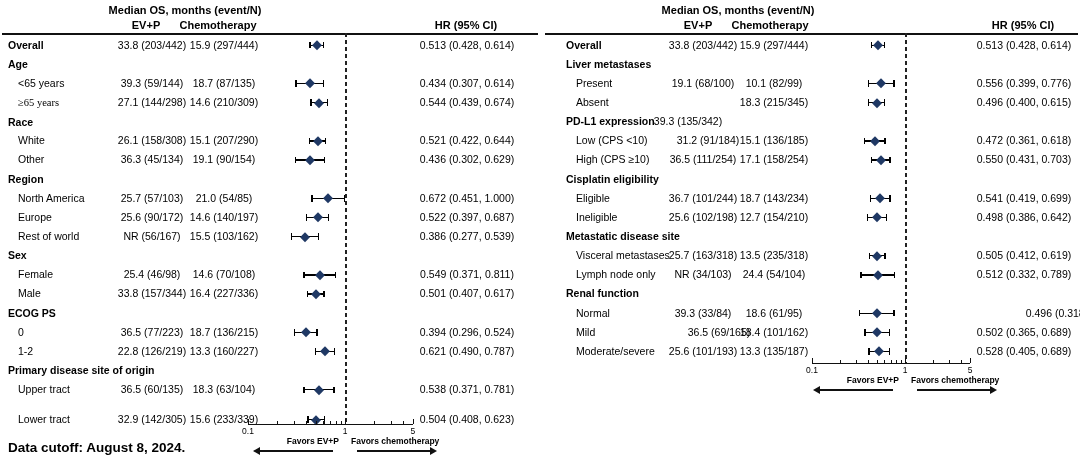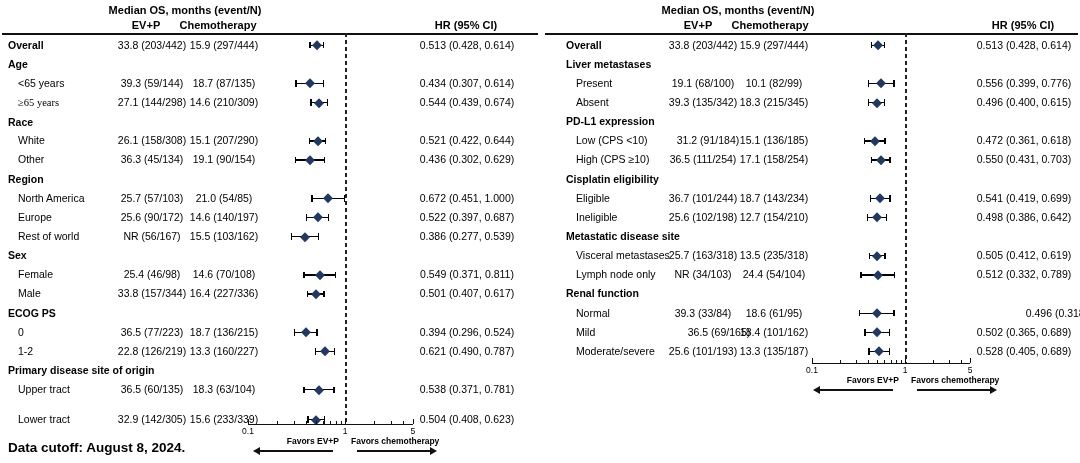--- a/index.html
+++ b/index.html
@@ -265,21 +265,21 @@
           <div class="cell" style="left: 163px;">19.1 (68/100)</div>
           <div class="cell" style="left: 234px;">10.1 (82/99)</div>
           <div class="cell" style="left: 484px;">0.556 (0.399, 0.776)</div>
           <div class="ci-line" style="left: 327.89px; width: 26.8667px;"></div>
           <div class="ci-cap" style="left: 327.89px;"></div>
           <div class="ci-cap" style="left: 353.457px;"></div>
           <div class="diamond" style="left: 341.292px; background: rgb(31, 56, 100);"></div>
         </div>
         <div class="row" style="top: 92.95px;">
           <div class="label" style="left: 36px;">Absent</div>
-          <div class="cell" style="left: 163px;">39.3 (135/342)</div>
+          <div class="cell" style="left: 148px; margin-top: 19px;">39.3 (135/342)</div>
           <div class="cell" style="left: 234px;">18.3 (215/345)</div>
           <div class="cell" style="left: 484px;">0.496 (0.400, 0.615)</div>
           <div class="ci-line" style="left: 327.992px; width: 17.3738px;"></div>
           <div class="ci-cap" style="left: 327.992px;"></div>
           <div class="ci-cap" style="left: 344.065px;"></div>
           <div class="diamond" style="left: 336.68px; background: rgb(31, 56, 100);"></div>
         </div>
         <div class="row" style="top: 112.1px;">
           <div class="label b" style="left: 26px;">PD-L1 expression</div>
         </div>

